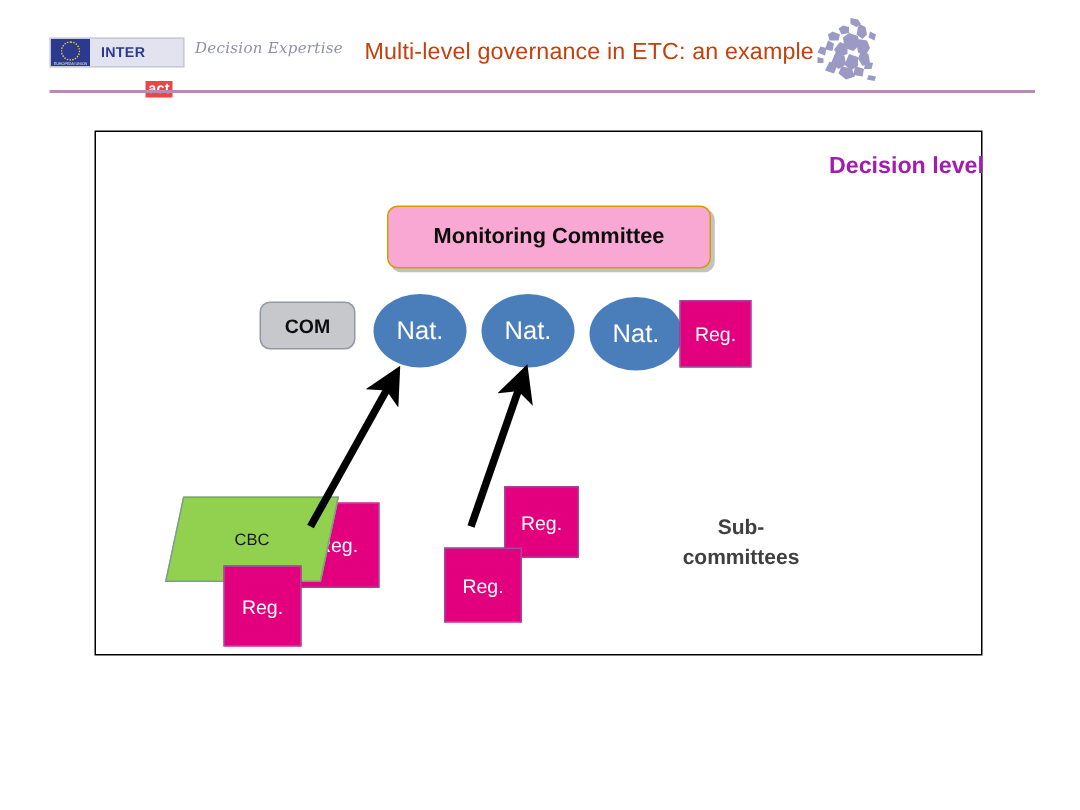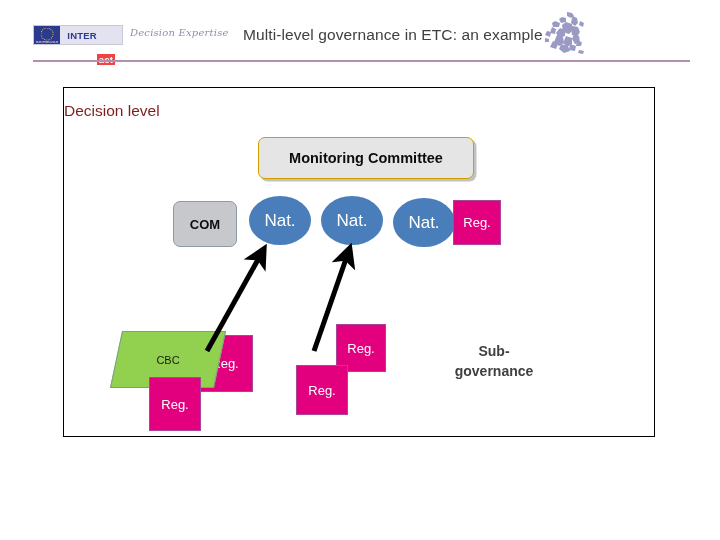--- a/index.html
+++ b/index.html
@@ -87,21 +87,21 @@
     color: #8e8ea8;
     letter-spacing: 0.2px;
     white-space: nowrap;
   }
 
   #slide-title {
     position: absolute;
     left: 243px; top: 26px;
     font-size: 15.5px;
     font-weight: normal;
-    color: #404040;
+    color: #c2410c;
     white-space: nowrap;
     letter-spacing: 0.1px;
   }
 
   #europe-map {
     position: absolute;
     right: 18px; top: 10px;
     width: 54px; height: 48px;
   }
 
@@ -119,49 +119,49 @@
     width: 592px; height: 350px;
     border: 1.4px solid #000000;
     box-sizing: border-box;
     background: #ffffff;
   }
 
   #decision-level-label {
     position: absolute;
     left: 0; top: 14px;
     width: 592px;
-    text-align: left;
+    text-align: right;
     font-size: 15.5px;
-    font-weight: normal;
-    color: #7f1d1d;
+    font-weight: bold;
+    color: #a21caf;
   }
 
   
   #monitoring-committee {
     position: absolute;
     left: 194px; top: 49px;
     width: 216px; height: 42px;
-    background: #e5e5e5;
+    background: #f9a8d4;
     border: 1.2px solid #d39d00;
     border-radius: 7px;
     box-sizing: border-box;
     display: flex;
     align-items: center;
     justify-content: center;
     font-size: 14.5px;
     font-weight: bold;
     color: #0d0d0d;
     box-shadow: 2.5px 2.5px 0 rgba(120,120,110,0.45);
   }
 
   
   #com-box {
     position: absolute;
     left: 109px; top: 113px;
-    width: 64px; height: 46px;
+    width: 64px; height: 32px;
     background: #c6c8cb;
     border: 1.2px solid #8f9aa8;
     border-radius: 7px;
     box-sizing: border-box;
     display: flex;
     align-items: center;
     justify-content: center;
     font-size: 13px;
     font-weight: bold;
     color: #0d0d0d;
@@ -321,21 +321,21 @@
   <div id="cbc-parallelogram"></div>
   <div id="cbc-label">CBC</div>
 
   <div class="reg-square" id="reg-cbc-right">Reg.</div>
   <div class="reg-square" id="reg-cbc-below">Reg.</div>
   <div class="reg-square" id="reg-mid-upper">Reg.</div>
   <div class="reg-square" id="reg-mid-lower">Reg.</div>
 
   <div id="subcommittees-label">
     <div>Sub-</div>
-    <div>governance</div>
+    <div>committees</div>
   </div>
 
   <svg id="arrow-layer" viewBox="0 0 592 350">
     <defs>
       <marker id="arrowhead" markerWidth="5" markerHeight="5" refX="2.2" refY="2.5" orient="auto" markerUnits="strokeWidth">
         <path d="M0,0 L5,2.5 L0,5 L1.2,2.5 z" fill="#000000"></path>
       </marker>
     </defs>
     <line id="arrow-1" stroke="#000000" stroke-width="5" marker-end="url(#arrowhead)" x1="143" y1="263" x2="196" y2="168"></line>
     <line id="arrow-2" stroke="#000000" stroke-width="5" marker-end="url(#arrowhead)" x1="250" y1="263" x2="283" y2="168"></line>

